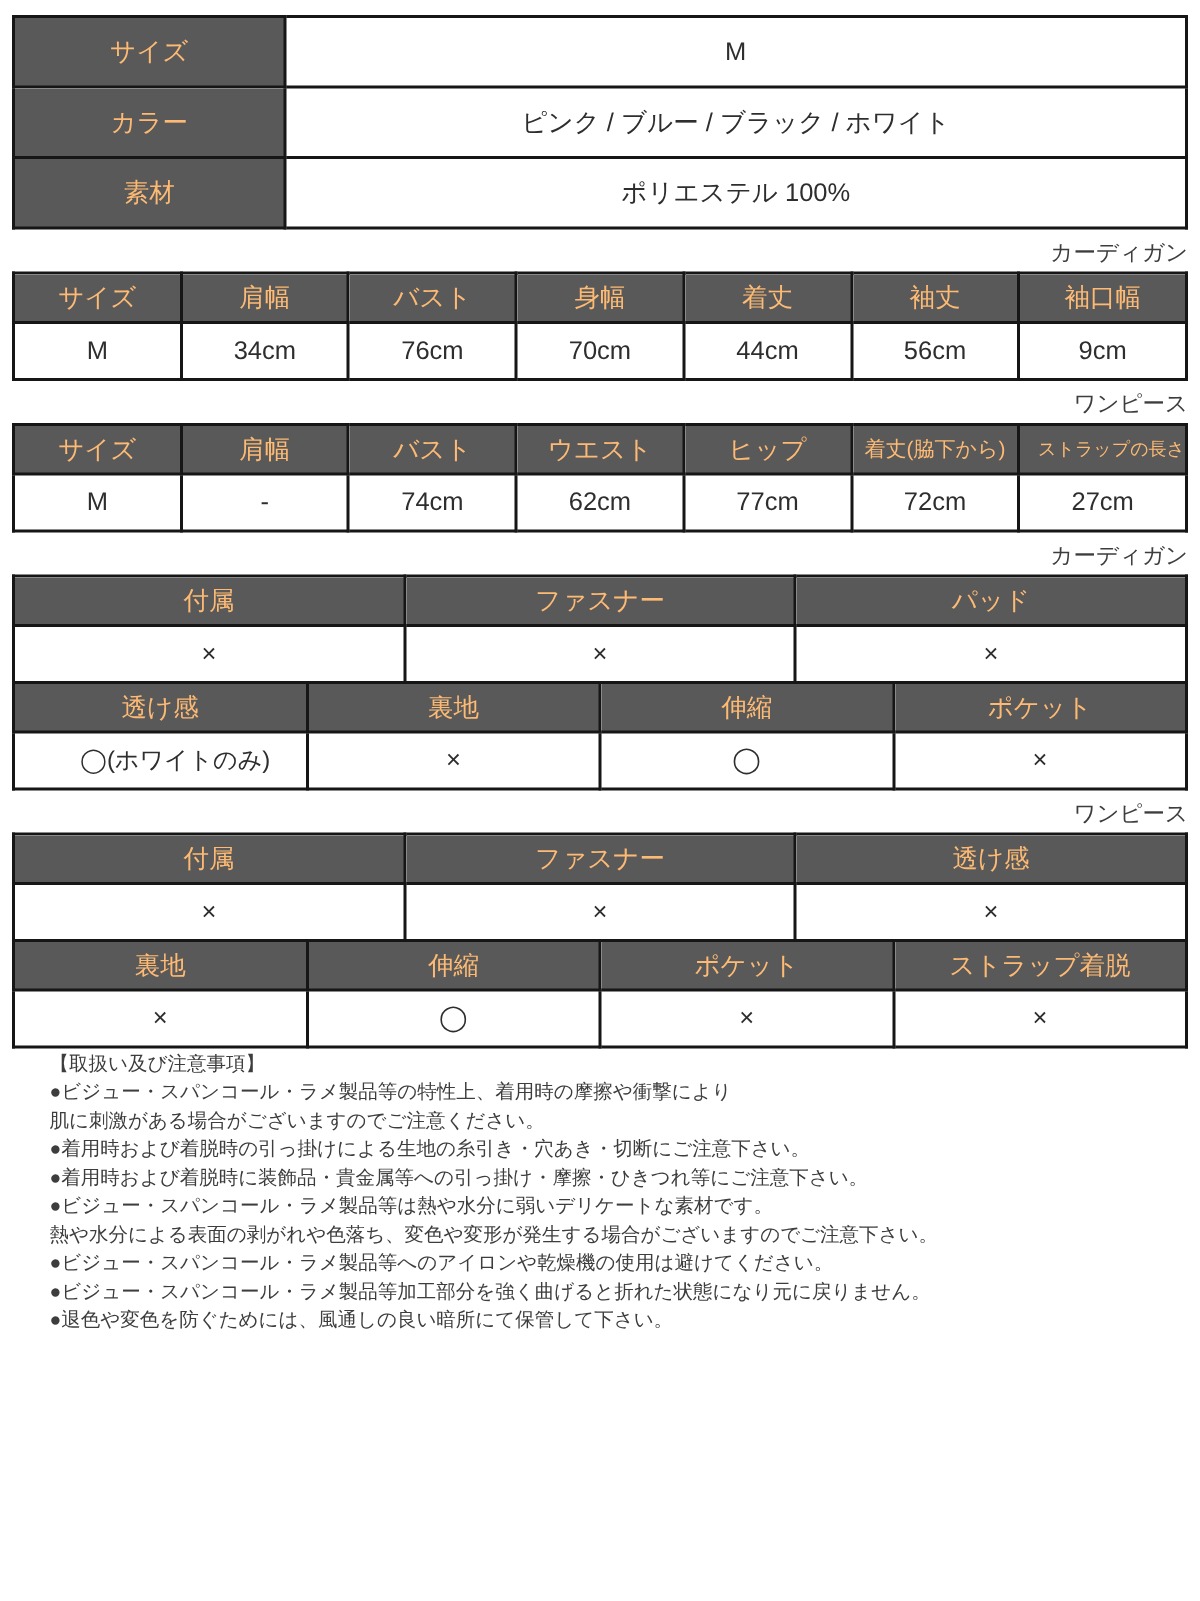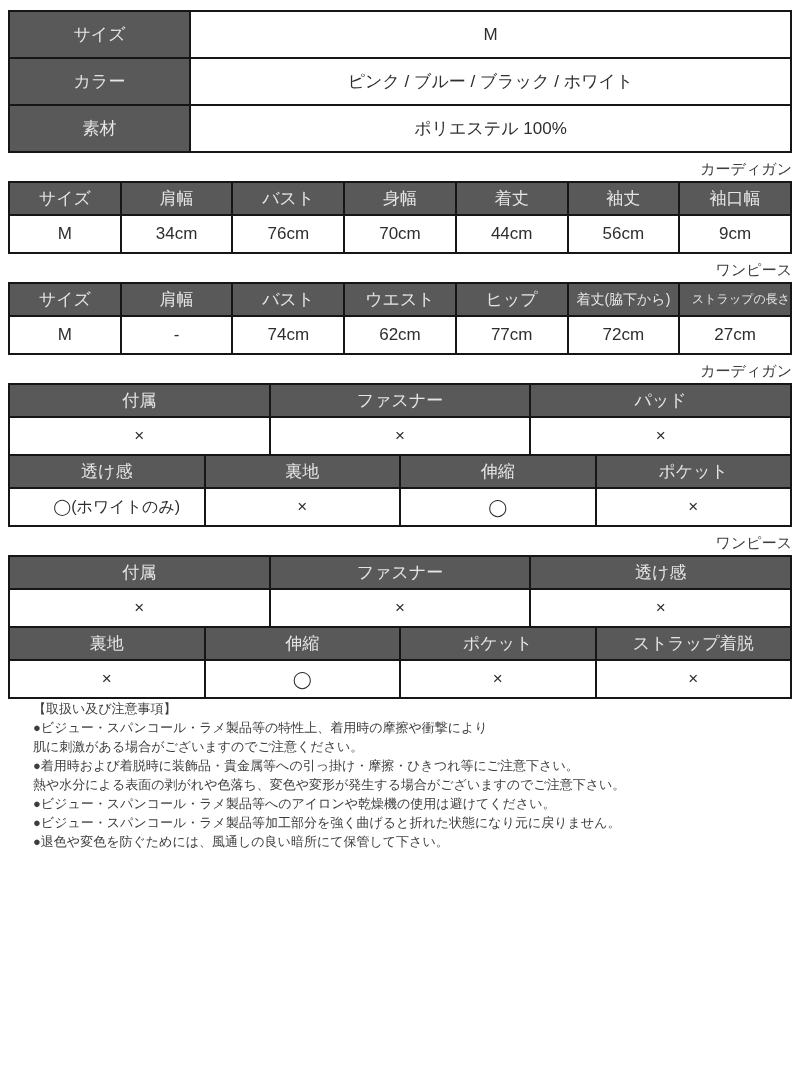--- a/index.html
+++ b/index.html
@@ -12,21 +12,21 @@
   }
   .page { width:800px; height:1067px; padding:10px 8px 0 8px; background:#ffffff; }
 
   table { border-collapse:collapse; width:784px; table-layout:fixed; }
   th, td {
     border:2px solid #161616;
     text-align:center; vertical-align:middle;
     font-weight:normal;
     overflow:hidden; white-space:nowrap;
   }
-  th { background:#595959; color:#e5e5e5; font-size:17px; height:33px; }
+  th { background:#595959; color:#fdba74; font-size:17px; height:33px; }
   td { background:#ffffff; color:#2e2e2e; font-size:17px; height:38px; }
 
   
   .spec-table th { width:181px; height:47px; font-size:17px; }
   .spec-table td { height:47px; }
 
   
   .section-label {
     font-size:15px; color:#3d3d3d;
     margin:6px 0 3px 1px; height:19px; line-height:19px;text-align:right;
@@ -178,20 +178,22 @@
         <td>×</td>
         <td>×</td>
       </tr>
     </tbody>
   </table>
 
   <div class="notes">
     <div>【取扱い及び注意事項】</div>
     <div>●ビジュー・スパンコール・ラメ製品等の特性上、着用時の摩擦や衝撃により</div>
     <div>肌に刺激がある場合がございますのでご注意ください。</div>
+    <div>●着用時および着脱時の引っ掛けによる生地の糸引き・穴あき・切断にご注意下さい。</div>
     <div>●着用時および着脱時に装飾品・貴金属等への引っ掛け・摩擦・ひきつれ等にご注意下さい。</div>
+    <div>●ビジュー・スパンコール・ラメ製品等は熱や水分に弱いデリケートな素材です。</div>
     <div>熱や水分による表面の剥がれや色落ち、変色や変形が発生する場合がございますのでご注意下さい。</div>
     <div>●ビジュー・スパンコール・ラメ製品等へのアイロンや乾燥機の使用は避けてください。</div>
     <div>●ビジュー・スパンコール・ラメ製品等加工部分を強く曲げると折れた状態になり元に戻りません。</div>
     <div>●退色や変色を防ぐためには、風通しの良い暗所にて保管して下さい。</div>
   </div>
 
 </div>
 
 </body></html>

